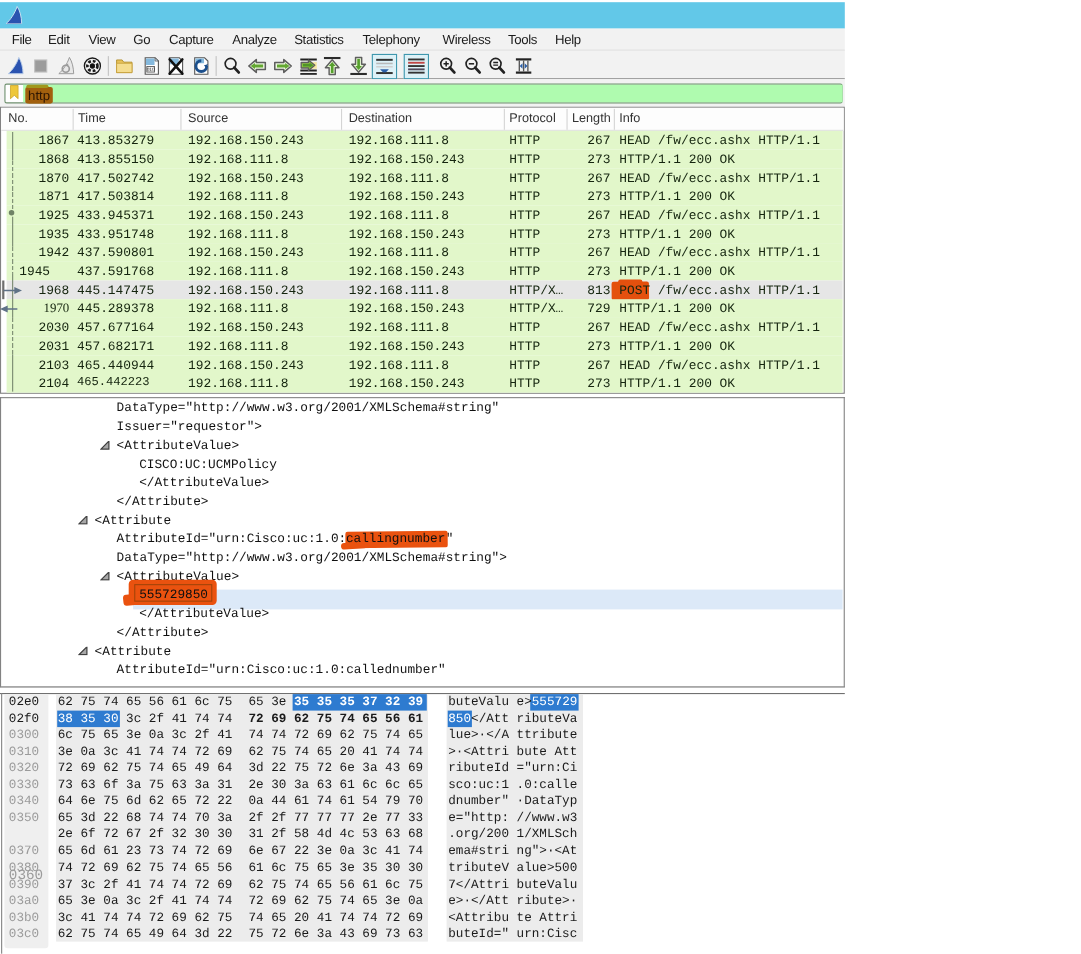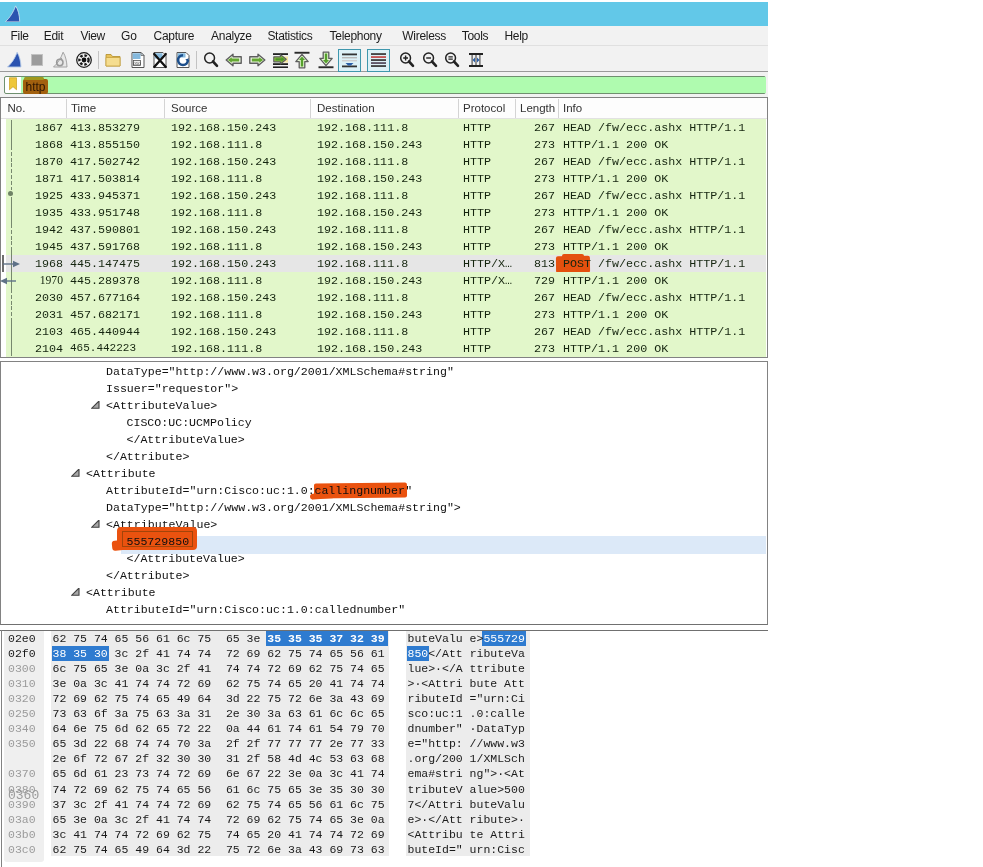--- a/index.html
+++ b/index.html
@@ -207,21 +207,21 @@
 <div class="abs mono" style="left:563px;top:206px;font-size:11.7px;color:#15250f;">HTTP/1.1 200 OK</div>
 <div class="abs" style="left:6px;top:221px;width:760px;height:17px;background:#e2f7ca;"></div>
 <div class="abs mono" style="left:0;top:223px;width:63px;text-align:right;font-size:11.7px;color:#15250f;">1942</div>
 <div class="abs mono" style="left:70px;top:223px;font-size:11.7px;color:#15250f;">437.590801</div>
 <div class="abs mono" style="left:171px;top:223px;font-size:11.7px;color:#15250f;">192.168.150.243</div>
 <div class="abs mono" style="left:317px;top:223px;font-size:11.7px;color:#15250f;">192.168.111.8</div>
 <div class="abs mono" style="left:463px;top:223px;font-size:11.7px;color:#15250f;">HTTP</div>
 <div class="abs mono" style="left:490px;top:223px;width:65px;text-align:right;font-size:11.7px;color:#15250f;">267</div>
 <div class="abs mono" style="left:563px;top:223px;font-size:11.7px;color:#15250f;">HEAD /fw/ecc.ashx HTTP/1.1</div>
 <div class="abs" style="left:6px;top:238px;width:760px;height:17px;background:#e2f7ca;"></div>
-<div class="abs mono" style="left:0;top:240px;width:63px;text-align:right;font-size:11.7px;color:#15250f;">1945</div>
+<div class="abs mono" style="left:0;top:240px;width:63px;text-align:center;font-size:11.7px;color:#15250f;">1945</div>
 <div class="abs mono" style="left:70px;top:240px;font-size:11.7px;color:#15250f;">437.591768</div>
 <div class="abs mono" style="left:171px;top:240px;font-size:11.7px;color:#15250f;">192.168.111.8</div>
 <div class="abs mono" style="left:317px;top:240px;font-size:11.7px;color:#15250f;">192.168.150.243</div>
 <div class="abs mono" style="left:463px;top:240px;font-size:11.7px;color:#15250f;">HTTP</div>
 <div class="abs mono" style="left:490px;top:240px;width:65px;text-align:right;font-size:11.7px;color:#15250f;">273</div>
 <div class="abs mono" style="left:563px;top:240px;font-size:11.7px;color:#15250f;">HTTP/1.1 200 OK</div>
 <div class="abs" style="left:6px;top:255px;width:760px;height:17px;background:#e6e6e6;"></div>
 <div class="abs" style="left:2px;top:255px;width:1.5px;height:17px;background:#6e6e6e;"></div>
 <div class="abs mono" style="left:0;top:257px;width:63px;text-align:right;font-size:11.7px;color:#15250f;">1968</div>
 <div class="abs mono" style="left:70px;top:257px;font-size:11.7px;color:#15250f;">445.147475</div>
@@ -334,36 +334,36 @@
 <div class="abs mono" style="left:8px;top:632.0px;font-size:11.5px;color:#1a1a1a;">02e0</div>
 <div class="abs mono" style="left:52.5px;top:632.0px;font-size:11.5px;color:#1a1a1a;">62 75 74 65 56 61 6c 75</div>
 <div class="abs mono" style="left:225.9px;top:632.0px;font-size:11.5px;color:#1a1a1a;">65 3e</div>
 <div class="abs" style="left:266.3px;top:630.8px;width:121.30000000000001px;height:15.05px;background:#2e7bd0;"></div>
 <div class="abs mono" style="left:267.3px;top:632.0px;font-size:11.5px;color:#fff;font-weight:bold;">35 35 35 37 32 39</div>
 <div class="abs" style="left:482.4px;top:630.8px;width:43.400000000000006px;height:15.05px;background:#2e7bd0;"></div>
 <div class="abs mono" style="left:407.5px;top:632.0px;font-size:11.5px;color:#1a1a1a;">buteValu e&gt;<span style="color:#fff;">555729</span></div>
 <div class="abs mono" style="left:8px;top:647.05px;font-size:11.5px;color:#1a1a1a;">02f0</div>
 <div class="abs" style="left:51.5px;top:645.8499999999999px;width:57.2px;height:15.05px;background:#2e7bd0;"></div>
 <div class="abs mono" style="left:52.5px;top:647.05px;font-size:11.5px;color:#1a1a1a;"><span style="color:#fff;">38 35 30</span> 3c 2f 41 74 74</div>
-<div class="abs mono" style="left:225.9px;top:647.05px;font-size:11.5px;color:#1a1a1a;">72 69 62 75 74 65 56 61</div>
+<div class="abs mono" style="left:225.9px;top:647.05px;font-size:11.5px;color:#1a1a1a;font-weight:bold;">72 69 62 75 74 65 56 61</div>
 <div class="abs" style="left:406.5px;top:645.8499999999999px;width:22.700000000000003px;height:15.05px;background:#2e7bd0;"></div>
 <div class="abs mono" style="left:407.5px;top:647.05px;font-size:11.5px;color:#1a1a1a;"><span style="color:#fff;">850</span>&lt;/Att ributeVa</div>
 <div class="abs mono" style="left:8px;top:662.1px;font-size:11.5px;color:#9b9b9b;">0300</div>
 <div class="abs mono" style="left:52.5px;top:662.1px;font-size:11.5px;color:#1a1a1a;">6c 75 65 3e 0a 3c 2f 41</div>
 <div class="abs mono" style="left:225.9px;top:662.1px;font-size:11.5px;color:#1a1a1a;">74 74 72 69 62 75 74 65</div>
 <div class="abs mono" style="left:407.5px;top:662.1px;font-size:11.5px;color:#1a1a1a;">lue&gt;·&lt;/A ttribute</div>
 <div class="abs mono" style="left:8px;top:677.15px;font-size:11.5px;color:#9b9b9b;">0310</div>
 <div class="abs mono" style="left:52.5px;top:677.15px;font-size:11.5px;color:#1a1a1a;">3e 0a 3c 41 74 74 72 69</div>
 <div class="abs mono" style="left:225.9px;top:677.15px;font-size:11.5px;color:#1a1a1a;">62 75 74 65 20 41 74 74</div>
 <div class="abs mono" style="left:407.5px;top:677.15px;font-size:11.5px;color:#1a1a1a;">&gt;·&lt;Attri bute Att</div>
 <div class="abs mono" style="left:8px;top:692.2px;font-size:11.5px;color:#9b9b9b;">0320</div>
 <div class="abs mono" style="left:52.5px;top:692.2px;font-size:11.5px;color:#1a1a1a;">72 69 62 75 74 65 49 64</div>
 <div class="abs mono" style="left:225.9px;top:692.2px;font-size:11.5px;color:#1a1a1a;">3d 22 75 72 6e 3a 43 69</div>
 <div class="abs mono" style="left:407.5px;top:692.2px;font-size:11.5px;color:#1a1a1a;">ributeId ="urn:Ci</div>
-<div class="abs mono" style="left:8px;top:707.25px;font-size:11.5px;color:#9b9b9b;">0250</div>
+<div class="abs mono" style="left:8px;top:707.25px;font-size:11.5px;color:#9b9b9b;">0330</div>
 <div class="abs mono" style="left:52.5px;top:707.25px;font-size:11.5px;color:#1a1a1a;">73 63 6f 3a 75 63 3a 31</div>
 <div class="abs mono" style="left:225.9px;top:707.25px;font-size:11.5px;color:#1a1a1a;">2e 30 3a 63 61 6c 6c 65</div>
 <div class="abs mono" style="left:407.5px;top:707.25px;font-size:11.5px;color:#1a1a1a;">sco:uc:1 .0:calle</div>
 <div class="abs mono" style="left:8px;top:722.3px;font-size:11.5px;color:#9b9b9b;">0340</div>
 <div class="abs mono" style="left:52.5px;top:722.3px;font-size:11.5px;color:#1a1a1a;">64 6e 75 6d 62 65 72 22</div>
 <div class="abs mono" style="left:225.9px;top:722.3px;font-size:11.5px;color:#1a1a1a;">0a 44 61 74 61 54 79 70</div>
 <div class="abs mono" style="left:407.5px;top:722.3px;font-size:11.5px;color:#1a1a1a;">dnumber" ·DataTyp</div>
 <div class="abs mono" style="left:8px;top:737.35px;font-size:11.5px;color:#9b9b9b;">0350</div>
 <div class="abs mono" style="left:52.5px;top:737.35px;font-size:11.5px;color:#1a1a1a;">65 3d 22 68 74 74 70 3a</div>
 <div class="abs mono" style="left:225.9px;top:737.35px;font-size:11.5px;color:#1a1a1a;">2f 2f 77 77 77 2e 77 33</div>

